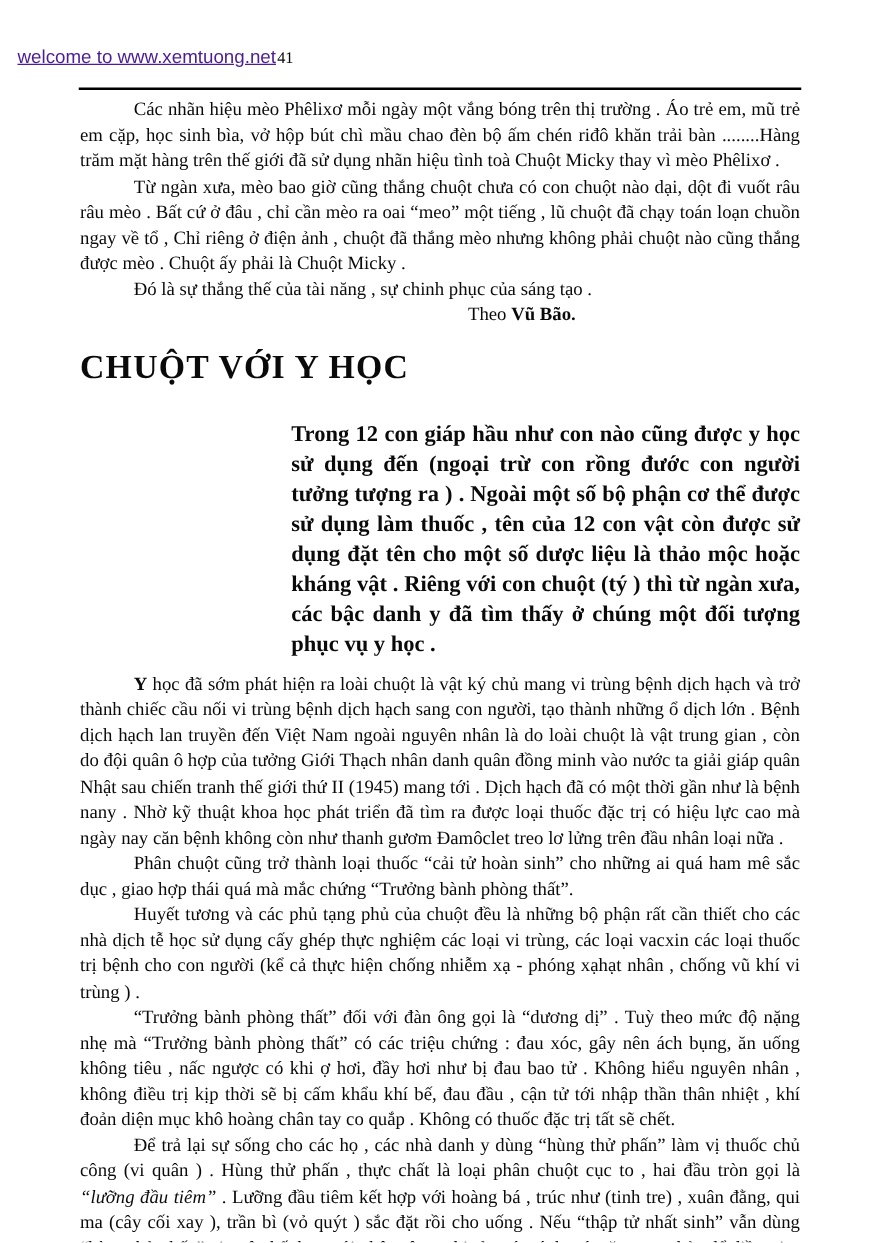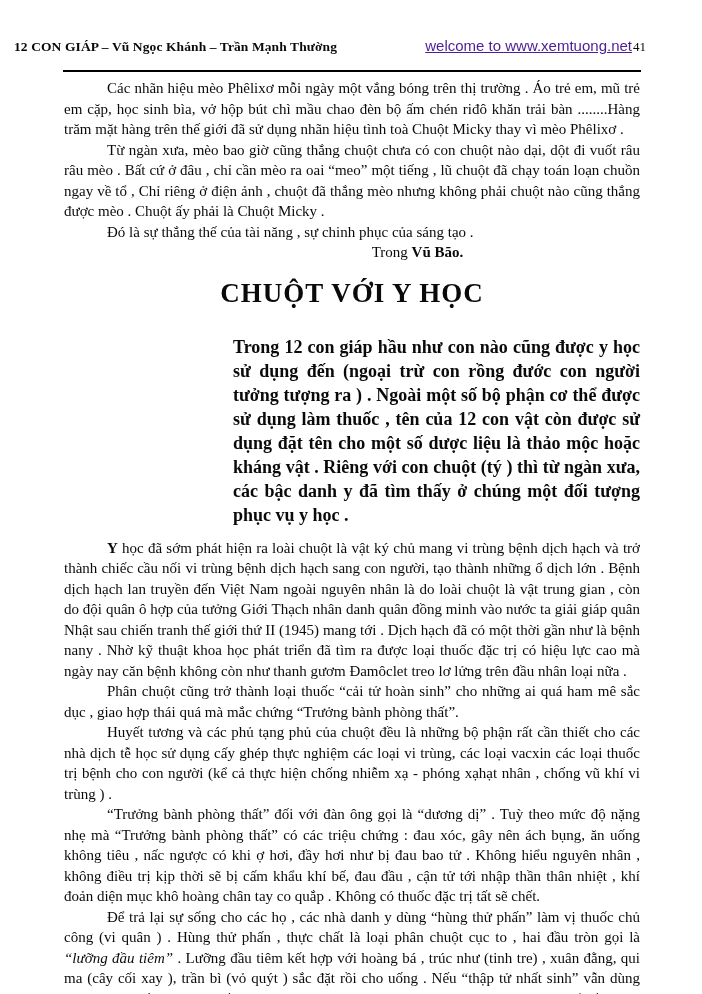--- a/index.html
+++ b/index.html
@@ -37,58 +37,57 @@
   .content p{margin:0;}
   .body-p{text-indent:43px;}
   .attribution{
     margin:0 0 0 131px !important;
     text-align:center;text-indent:0;
   }
   .attribution b{font-weight:bold;text-align:center;}
 
   .section-title{
     margin:15px 0 27px 0 !important;
-    text-align:center;font-weight:bold;font-size:27px;line-height:30px;
+    text-align:left;font-weight:bold;font-size:27px;line-height:30px;
     letter-spacing:1px;text-indent:0;
   }
 
   .lead-bold{
     margin:0 0 11px 169px !important;
     width:407px;
     font-weight:bold;font-size:18px;line-height:24px;text-align:justify;
     text-indent:0;
   }
 
   .lead-cap{font-weight:bold;}
   .it{font-style:italic;}
 </style>
 </head>
 <body>
 
 <div class="page">
 
   <div class="header">
-    <span class="doc-title">12 CON GIÁP – Vũ Ngọc Khánh – Trần Mạnh Thường</span>
     <span class="header-right">
       <span class="watermark">welcome to www.xemtuong.net</span>
       <span class="page-num">41</span>
     </span>
   </div>
 
   <div class="rule"></div>
 
   <div class="content">
 
     <p class="body-p">Các nhãn hiệu mèo Phêlixơ  mỗi ngày một vắng bóng trên thị trường . Áo trẻ em, mũ trẻ em cặp, học sinh bìa, vở hộp bút chì mầu chao đèn bộ ấm chén riđô khăn trải bàn ........Hàng trăm mặt hàng trên thế giới đã sử dụng nhãn hiệu tình toà  Chuột Micky thay vì mèo Phêlixơ .</p>
 
     <p class="body-p">Từ ngàn xưa, mèo bao giờ cũng thắng chuột chưa có con chuột nào dại,  dột đi vuốt râu râu mèo . Bất cứ ở đâu , chỉ cần mèo ra oai “meo” một tiếng , lũ chuột đã chạy toán loạn chuồn ngay về tổ , Chỉ riêng ở điện ảnh , chuột đã thắng mèo nhưng không phải chuột nào cũng thắng được mèo . Chuột ấy phải là Chuột Micky .</p>
 
     <p class="body-p">Đó là sự thắng thế của tài năng , sự chinh phục của sáng tạo .</p>
 
-    <p class="attribution"><span>Trong </span><b>Vũ Bão.</b></p>
+    <p class="attribution"><span>Theo </span><b>Vũ Bão.</b></p>
 
     <p class="section-title">CHUỘT VỚI Y HỌC</p>
 
     <p class="lead-bold">Trong 12 con giáp hầu như con nào cũng được y học sử dụng đến (ngoại trừ con rồng đước con người tưởng tượng ra ) . Ngoài một số bộ phận cơ thể được sử dụng làm thuốc , tên của 12 con vật còn được sử dụng đặt tên cho một số dược liệu là thảo mộc hoặc kháng vật . Riêng với con chuột (tý ) thì từ ngàn xưa, các bậc danh y đã tìm thấy ở chúng một đối tượng phục vụ y học .</p>
 
     <p class="body-p"><b class="lead-cap">Y</b><span> học đã sớm phát hiện ra loài chuột là vật ký chủ mang vi trùng bệnh dịch hạch và trở thành chiếc cầu nối vi trùng bệnh dịch hạch sang con người, tạo thành những ổ dịch lớn . Bệnh dịch hạch lan truyền đến Việt Nam ngoài nguyên nhân là do loài chuột là vật trung gian , còn do đội quân ô hợp của tưởng Giới Thạch nhân danh quân đồng minh vào nước ta giải giáp quân Nhật sau chiến tranh thế giới thứ II (1945) mang tới . Dịch hạch đã có một thời gần như là bệnh nany . Nhờ kỹ thuật khoa học phát triển đã tìm ra được loại thuốc đặc trị có hiệu lực cao mà ngày nay căn bệnh không còn như thanh gươm Đamôclet treo lơ lửng trên đầu nhân loại nữa .</span></p>
 
     <p class="body-p">Phân chuột cũng trở thành loại thuốc “cải tử hoàn sinh” cho những ai quá ham mê sắc dục , giao hợp thái quá mà mắc chứng “Trưởng bành phòng thất”.</p>
 
     <p class="body-p">Huyết tương và các phủ tạng phủ của chuột đều là những bộ phận rất cần thiết cho các nhà dịch tễ học sử dụng cấy ghép thực nghiệm các loại vi trùng, các loại vacxin các loại thuốc trị bệnh cho con người (kể cả thực hiện chống nhiễm xạ - phóng xạhạt nhân , chống vũ khí vi trùng ) .</p>

